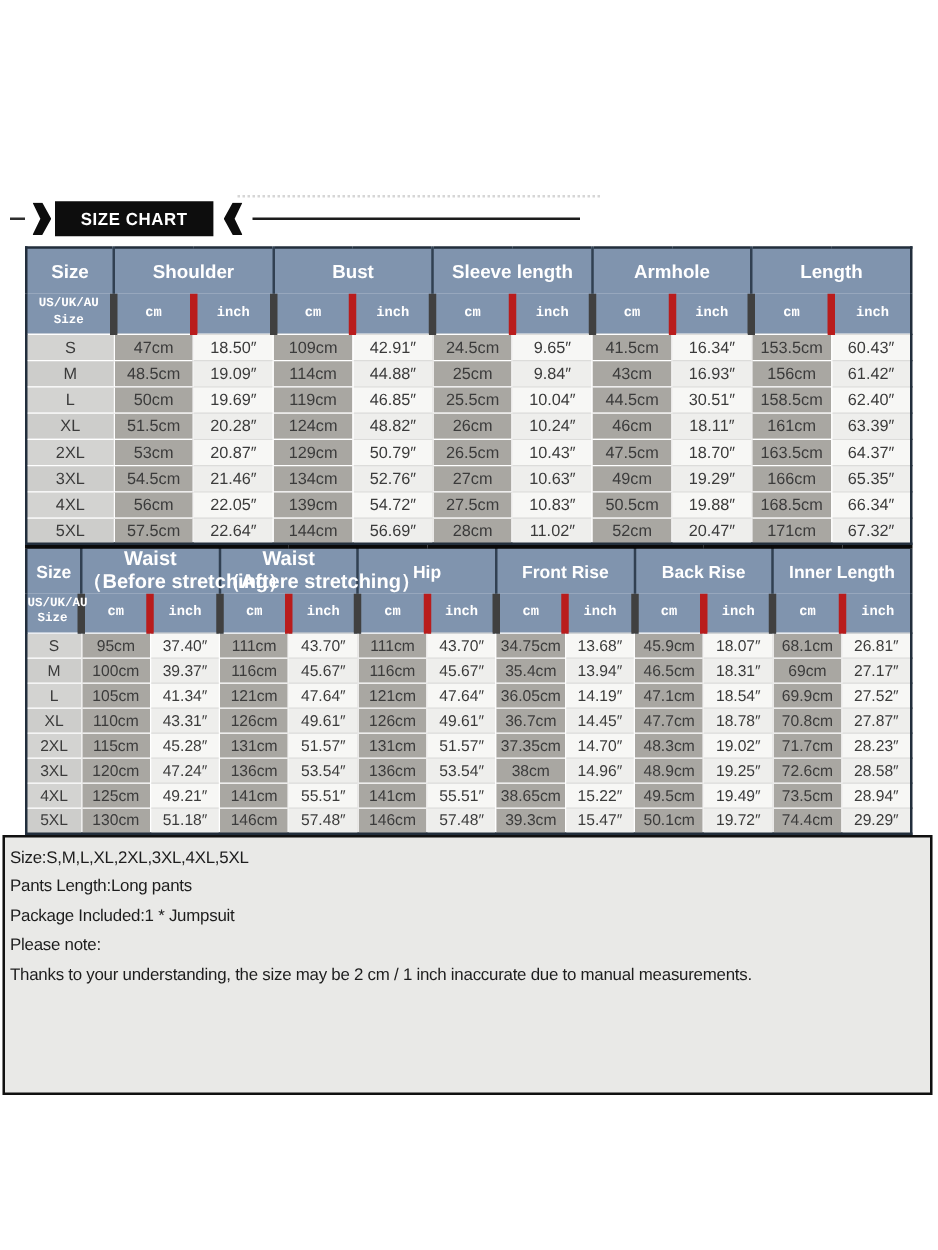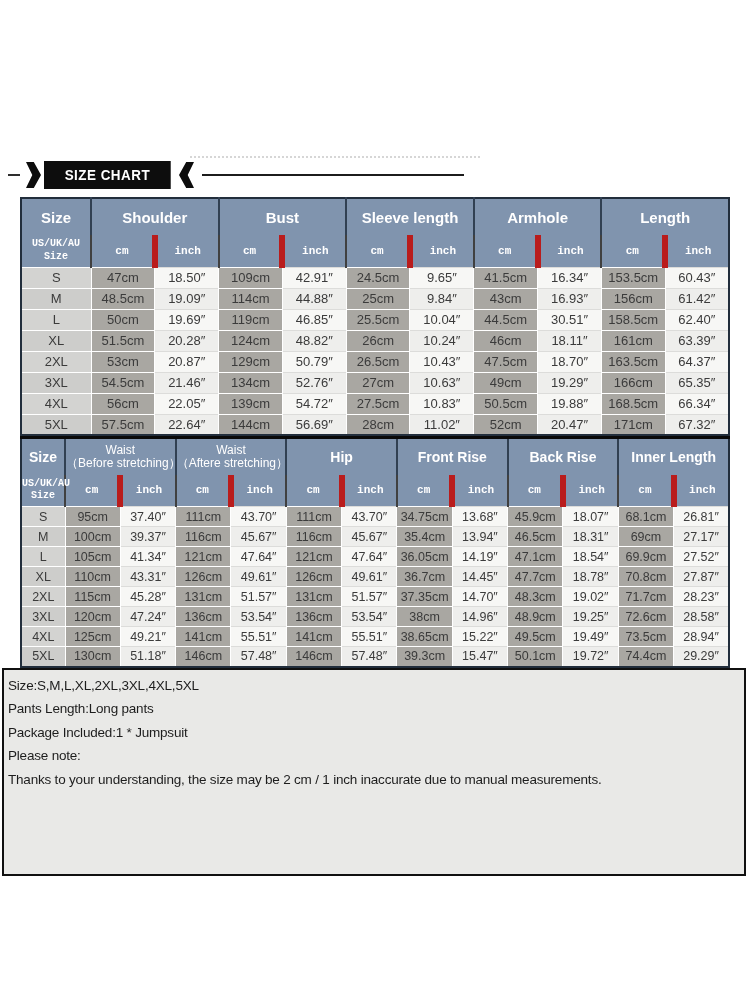--- a/index.html
+++ b/index.html
@@ -53,29 +53,29 @@
   table.t1 { border: 2px solid #222e3c; }
   table.t2 { border: 2px solid #222e3c; border-top: 3px solid #0a0a0a; }
   th {
     background: #8094ae; color: #ffffff; font-weight: bold;
     text-align: center; vertical-align: middle;
     overflow: visible; white-space: nowrap;
   }
   .group-row th { height: 37px; font-size: 15px; border-left: 2px solid #314052; }
   .group-row th:first-child { border-left: none; }
   .t2 .group-row th { font-size: 14px; }
-  .group-line2 { font-size: 12px; font-weight: normal; line-height: 1.05; }
+  .group-line2 { font-size: 16px; font-weight: bold; line-height: 1.05; }
   .group-line1 { line-height: 1.15; }
   .unit-row th {
     height: 32px;
     font-family: "Liberation Mono", monospace;
     font-size: 11px; font-weight: bold;
     border-left: 6px solid #b91c1c;
   }
-  .unit-row th.gs { border-left: 2px solid #404040; margin-left: 32px; }
+  .unit-row th.gs { border-left: 6px solid #404040; margin-left: 32px; }
   .unit-row th.size-sub { font-size: 10px; line-height: 1.25; border-left: none; margin-top: 16px; }
   tbody td {
     text-align: center; vertical-align: middle;
     color: #3b3b3b;
     border-left: 1px solid #ffffff;
     border-top: 1px solid #ffffff;
     white-space: nowrap;
   }
   .t1 tbody td { height: 21px; font-size: 13px; }
   .t2 tbody td { height: 20px; font-size: 12.5px; }

